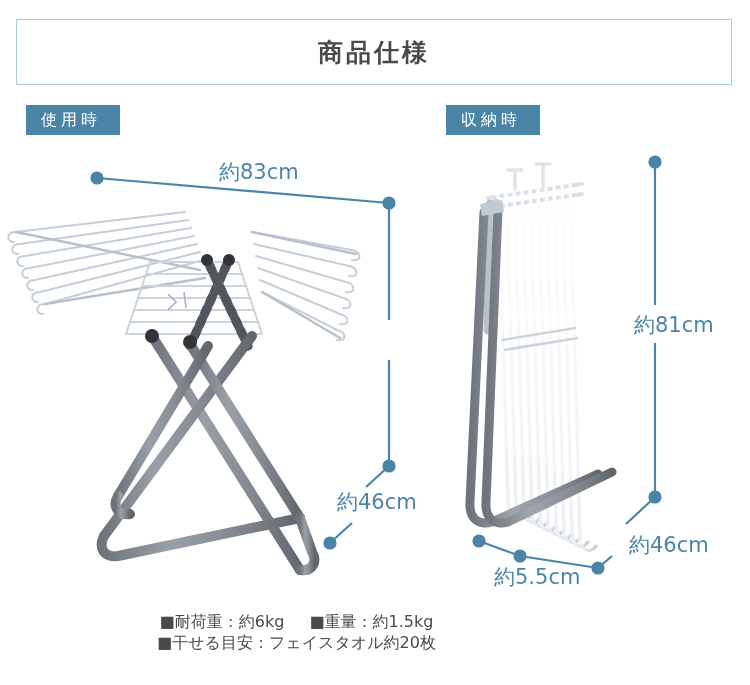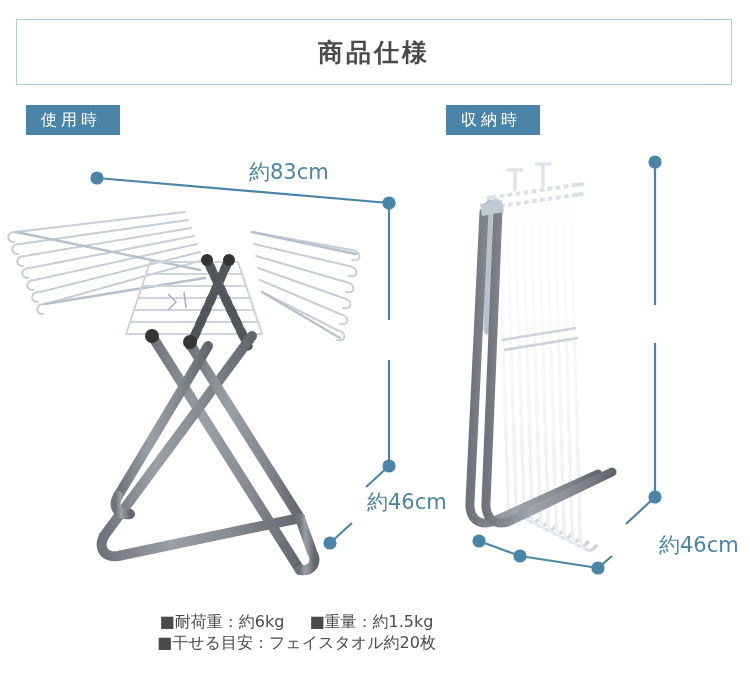--- a/index.html
+++ b/index.html
@@ -72,21 +72,20 @@
     height: 685px;
     pointer-events: none;
   }
   .dim-label {
     position: absolute;
     color: #4a85a8;
     font-size: 21px;
     font-family: "DejaVu Sans", "Liberation Sans", sans-serif;
     white-space: nowrap;
     letter-spacing: 0px;
-    margin-left: 30px;
   }
   #lbl-83  { left: 219px; top: 158px; }
   #lbl-72  { left: 352px; top: 326px; }
   #lbl-46a { left: 337px; top: 488px; }
   #lbl-81  { left: 634px; top: 311px; }
   #lbl-46b { left: 629px; top: 531px; }
   #lbl-55  { left: 494px; top: 563px; }
 
   
   .spec-row {
@@ -301,21 +300,23 @@
 
       <line x1="598" y1="568" x2="520" y2="556"></line>
       <circle cx="520" cy="556" r="5.5"></circle>
       <line x1="520" y1="556" x2="479" y2="541"></line>
       <circle cx="479" cy="541" r="5.5"></circle>
     </g>
   </svg>
 
   <div class="dim-label" id="lbl-83">約83cm</div>
   <div class="dim-label" id="lbl-46a">約46cm</div>
+  <div class="dim-label" id="lbl-81">約81cm</div>
   <div class="dim-label" id="lbl-46b">約46cm</div>
+  <div class="dim-label" id="lbl-55">約5.5cm</div>
 
   <div class="spec-row">
     <span class="spec-item">■耐荷重：約6kg</span>
     <span class="spec-item">■重量：約1.5kg</span>
     <span class="spec-item">■干せる目安：フェイスタオル約20枚</span>
   </div>
 
 </div>
 
 </body></html>

